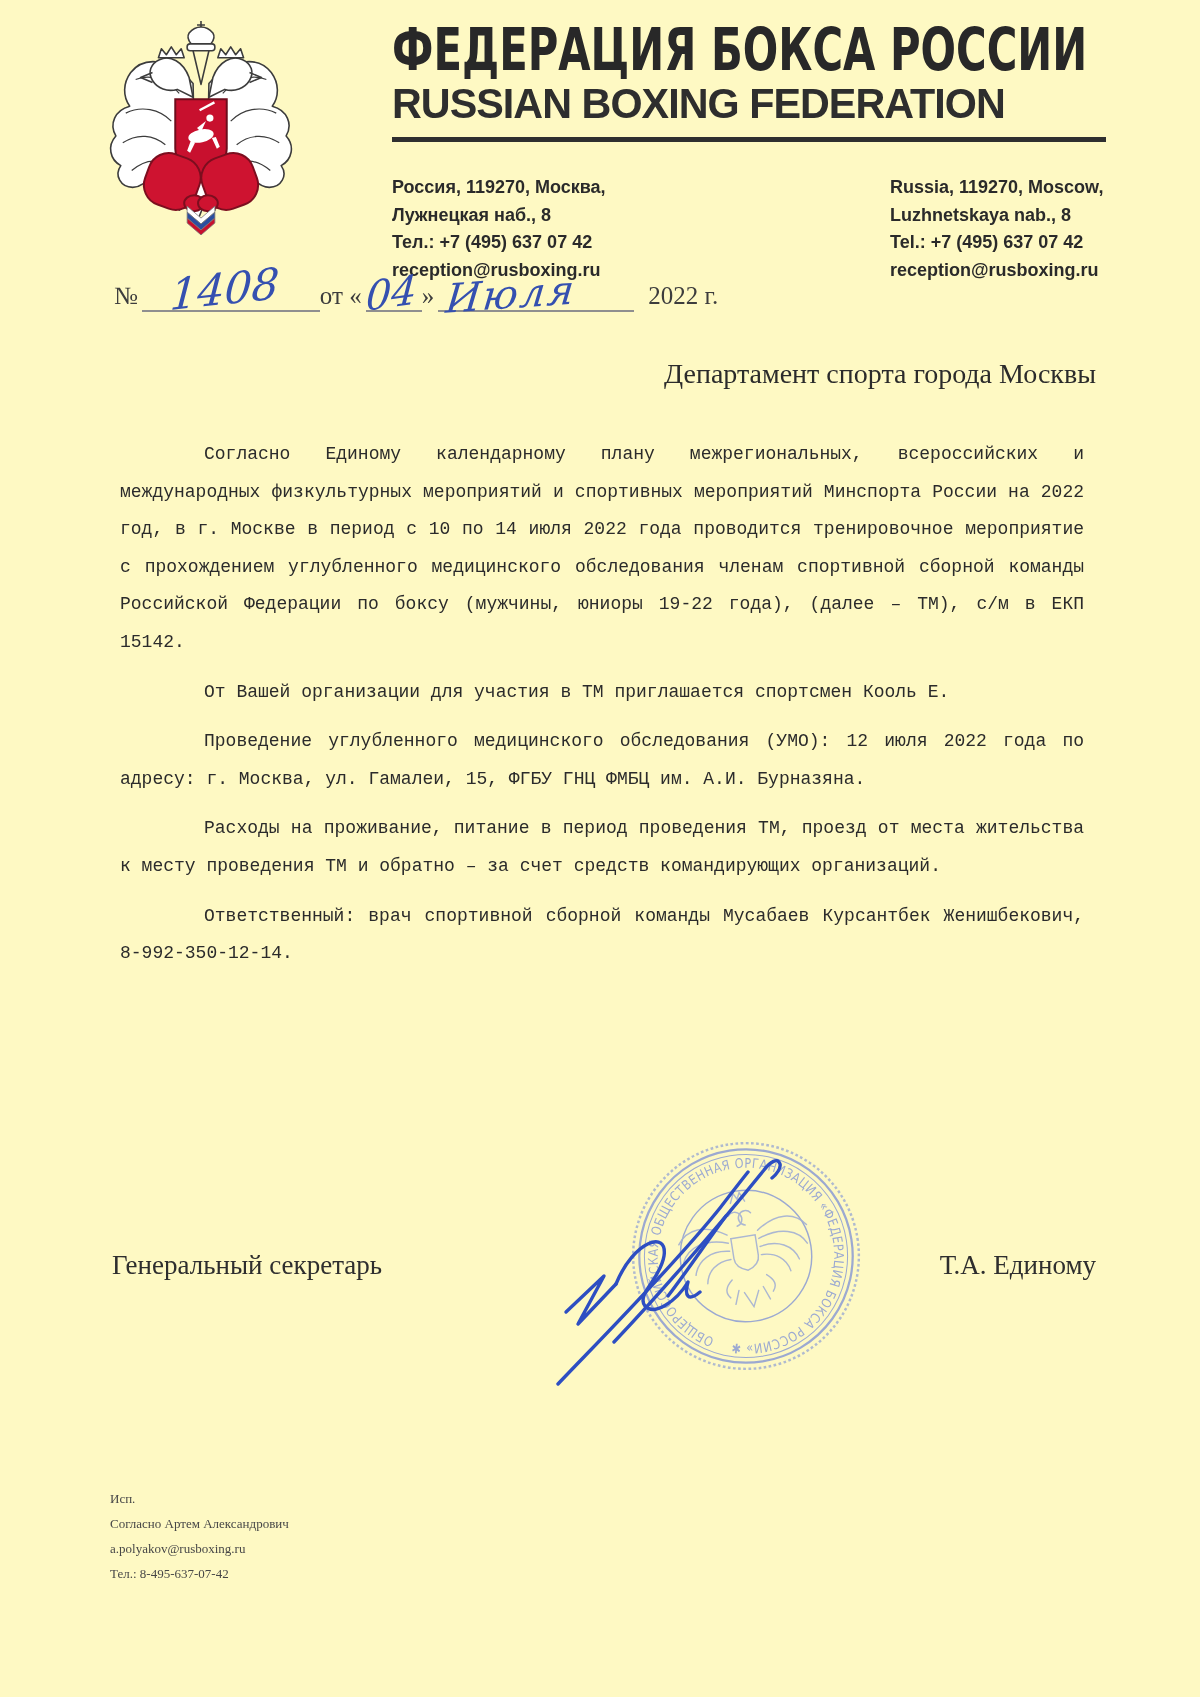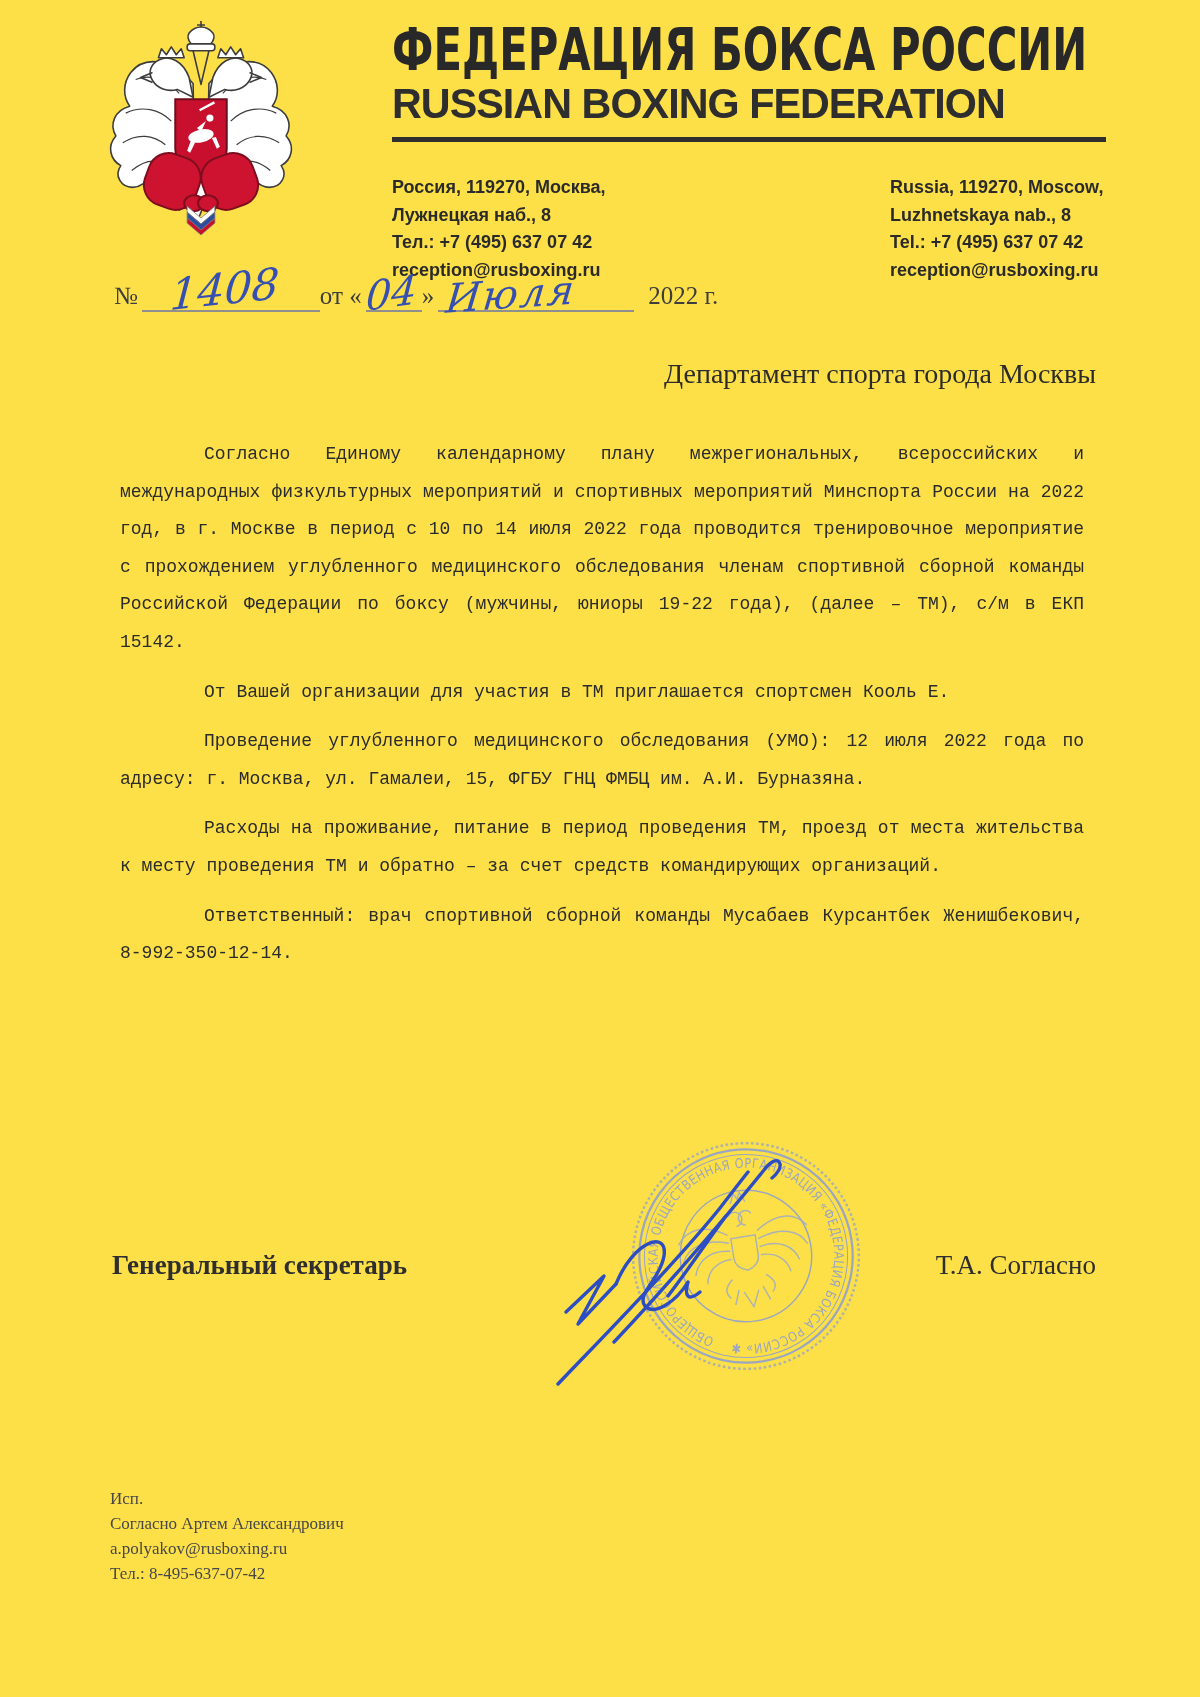--- a/index.html
+++ b/index.html
@@ -1,16 +1,16 @@
 <!DOCTYPE html>
 <html><head>
 <meta charset="utf-8">
 <style>
   html,body{margin:0;padding:0;background:#e8e8e8;}
-  .page{position:relative;width:1200px;height:1697px;margin:0 auto;background:#fde047;
+  .page{position:relative;width:1200px;height:1697px;margin:0 auto;background:#fef9c3;
         font-family:"Liberation Serif",serif;color:#2b2b2b;overflow:hidden;}
 
   
   .emblem{position:absolute;left:102px;top:18px;width:198px;height:220px;}
   .head-right{position:absolute;left:392px;top:22px;width:714px;}
   .org-ru{font-family:"DejaVu Sans",sans-serif;font-weight:800;font-size:58px;line-height:56px;
           color:#282828;white-space:nowrap;transform:scaleX(0.72);transform-origin:left center;}
   .org-en{font-family:"Liberation Sans",sans-serif;font-weight:700;font-size:43px;line-height:50px;
           color:#2e2e2e;white-space:nowrap;transform:scaleX(0.96);transform-origin:left center;letter-spacing:-1px;}
   .head-rule{height:5px;background:#2f2f2f;margin-top:9px;}
@@ -32,27 +32,27 @@
   .hand.h-day{font-size:40px;left:0px;bottom:-6px;transform:rotate(-8deg) skewX(-12deg);}
   .hand.h-month{font-size:40px;left:8px;bottom:-7px;transform:rotate(-4deg) skewX(-10deg);letter-spacing:2px;}
 
   
   .addressee{position:absolute;left:108px;top:358px;width:988px;text-align:right;
              font-size:28px;color:#2b2b2b;}
   .body-text{position:absolute;left:108px;top:424px;width:988px;}
   .body-text p{margin:12px;text-indent:84px;text-align:justify;font-size:18px;line-height:37.6px;color:#2b2b2b;font-family:Liberation Mono, monospace;}
 
   
-  .sig-title{position:absolute;left:112px;top:1250px;font-size:27px;color:#2e2e2e;font-weight:bold;}
+  .sig-title{position:absolute;left:112px;top:1250px;font-size:27px;color:#2e2e2e;}
   .sig-name{position:absolute;left:108px;top:1250px;width:988px;text-align:right;font-size:27px;color:#2e2e2e;}
   .stamp{position:absolute;left:628px;top:1138px;width:236px;height:236px;transform:rotate(-9deg);opacity:.85;}
   .autograph{position:absolute;left:548px;top:1100px;width:310px;height:300px;}
 
   
-  .executor{position:absolute;left:110px;top:1486px;font-size:17px;line-height:25px;color:#474747;}
+  .executor{position:absolute;left:110px;top:1486px;font-size:13px;line-height:25px;color:#474747;}
 </style>
 </head>
 <body>
 
 <div class="page">
 
   <svg class="emblem" viewBox="0 0 200 222" xmlns="http://www.w3.org/2000/svg">
     <g stroke="#3c3c3c" stroke-width="1.6" fill="#ffffff" stroke-linejoin="round">
 
       <path id="wingL" d="M92,66 C70,40 42,38 29,55 C21,66 21,79 28,89 C13,93 7,107 14,119 C5,129 8,143 19,149 C12,159 19,171 31,171 C40,171 47,164 53,156 C59,167 73,169 81,160 C89,151 93,136 93,120 Z"></path>
@@ -141,21 +141,21 @@
 
   <div class="body-text">
     <p>Согласно Единому календарному плану межрегиональных, всероссийских и международных физкультурных мероприятий и спортивных мероприятий Минспорта России на 2022 год, в г. Москве в период с 10 по 14 июля 2022 года проводится тренировочное мероприятие с прохождением углубленного медицинского обследования членам спортивной сборной команды Российской Федерации по боксу (мужчины, юниоры 19-22 года), (далее – ТМ), с/м в ЕКП 15142.</p>
     <p>От Вашей организации для участия в ТМ приглашается спортсмен Кооль Е.</p>
     <p>Проведение углубленного медицинского обследования (УМО): 12 июля 2022 года по адресу: г. Москва, ул. Гамалеи, 15, ФГБУ ГНЦ ФМБЦ им. А.И. Бурназяна.</p>
     <p>Расходы на проживание, питание в период проведения ТМ, проезд от места жительства к месту проведения ТМ и обратно – за счет средств командирующих организаций.</p>
     <p>Ответственный: врач спортивной сборной команды Мусабаев Курсантбек Женишбекович, 8-992-350-12-14.</p>
   </div>
 
   <div class="sig-title">Генеральный секретарь</div>
-  <div class="sig-name">Т.А. Согласно</div>
+  <div class="sig-name">Т.А. Единому</div>
 
   <svg class="stamp" viewBox="0 0 230 230" xmlns="http://www.w3.org/2000/svg">
     <g stroke="#8b9cd4" fill="none">
       <circle cx="115" cy="115" r="110" stroke-width="2.4" stroke-dasharray="2.6 2.4" opacity=".8"></circle>
       <circle cx="115" cy="115" r="104" stroke-width="2.2"></circle>
       <circle cx="115" cy="115" r="99" stroke-width="1"></circle>
       <circle cx="115" cy="115" r="64" stroke-width="1.4"></circle>
     </g>
     <defs>
       <path id="ringPath" d="M72,189.5 A86,86 0 1 1 158,40.5 A86,86 0 1 1 72,189.5"></path>

